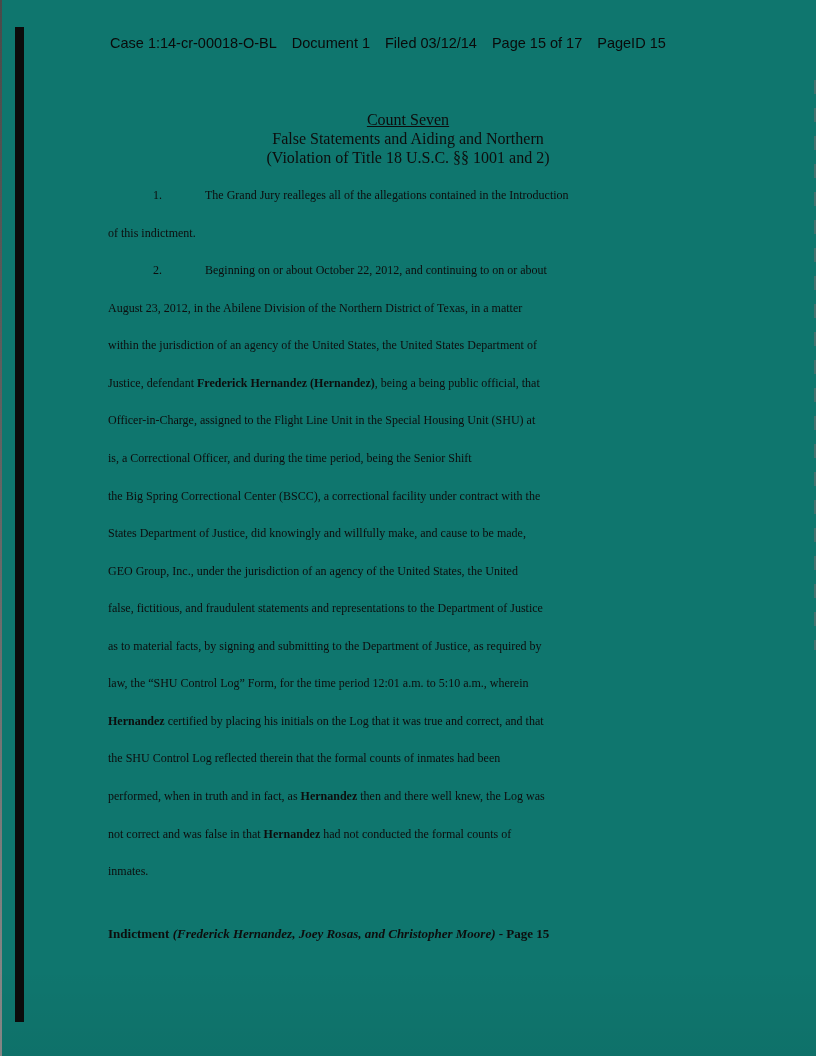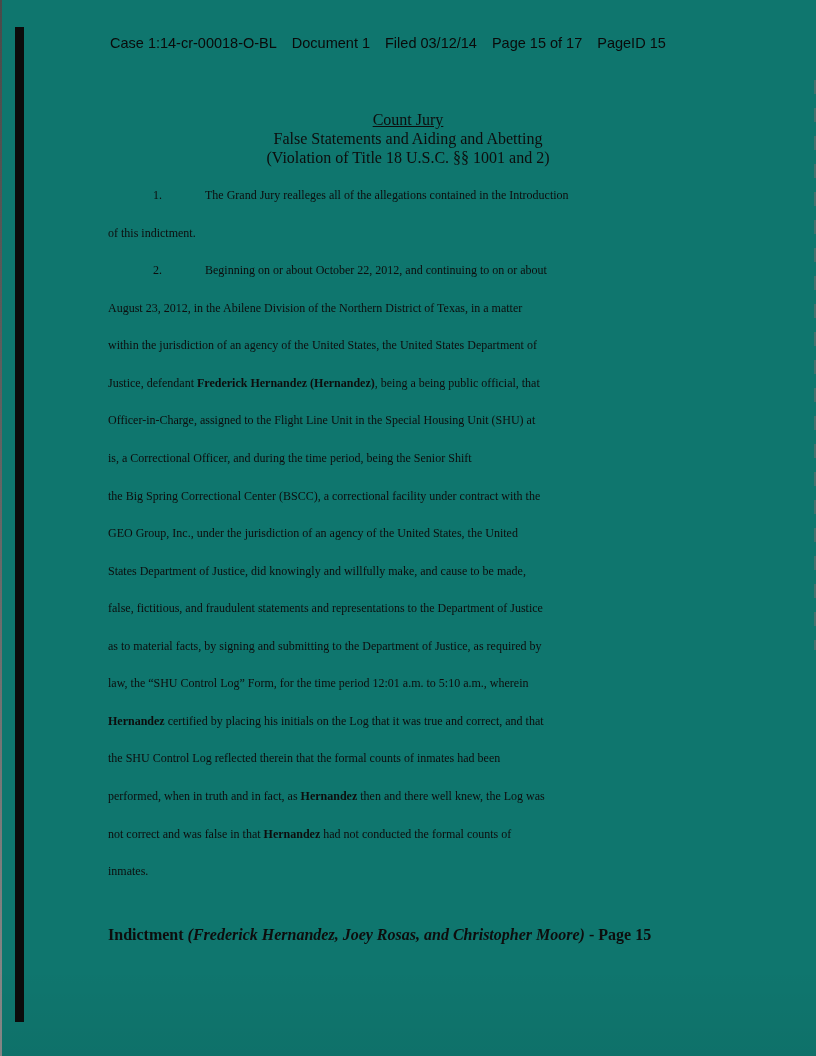--- a/index.html
+++ b/index.html
@@ -57,53 +57,53 @@
     height: 37.57px; line-height: 37.57px;
     white-space: nowrap;
   }
   .pnum { display: inline-block; margin-left: 45px; }
   .pgap { display: inline-block; width: 43px; }
   .seg-b { font-weight: bold; margin-top: 28px; }
   .seg-i { font-style: italic; }
   
   .footer {
     position: absolute; left: 108px; top: 926px;
-    font-size: 16px; font-weight: bold;
+    font-size: 13px; font-weight: bold;
     white-space: nowrap;
   }
 </style>
 </head>
 <body>
 
 <div class="page">
   <div class="scan-edge-line"></div>
   <div class="scan-bar"></div>
   <div class="scan-streak"></div>
   <div class="scan-bottom"></div>
 
   <div class="header" id="header"><span>Case 1:14-cr-00018-O-BL</span><span>Document 1</span><span>Filed 03/12/14</span><span>Page 15 of 17</span><span>PageID 15</span></div>
 
   <div class="heading">
-    <div class="u">Count Jury</div>
-    <div>False Statements and Aiding and Abetting</div>
+    <div class="u">Count Seven</div>
+    <div>False Statements and Aiding and Northern</div>
     <div>(Violation of Title 18 U.S.C. §§ 1001 and 2)</div>
   </div>
 
   <div class="bodytext" id="bodytext">
       <div class="bline"><span class="pnum">1.</span><span class="pgap"></span><span>The Grand Jury realleges all of the allegations contained in the Introduction</span></div>
       <div class="bline"><span>of this indictment.</span></div>
       <div class="bline"><span class="pnum">2.</span><span class="pgap"></span><span>Beginning on or about October 22, 2012, and continuing to on or about</span></div>
       <div class="bline"><span>August 23, 2012, in the Abilene Division of the Northern District of Texas, in a matter</span></div>
       <div class="bline"><span>within the jurisdiction of an agency of the United States, the United States Department of</span></div>
       <div class="bline"><span>Justice, defendant </span><span class="seg-b">Frederick Hernandez (Hernandez)</span><span>, being a being public official, that</span></div>
       <div class="bline"><span>Officer-in-Charge, assigned to the Flight Line Unit in the Special Housing Unit (SHU) at</span></div>
       <div class="bline"><span>is, a Correctional Officer, and during the time period, being the Senior Shift</span></div>
       <div class="bline"><span>the Big Spring Correctional Center (BSCC), a correctional facility under contract with the</span></div>
+      <div class="bline"><span>States Department of Justice, did knowingly and willfully make, and cause to be made,</span></div>
       <div class="bline"><span>GEO Group, Inc., under the jurisdiction of an agency of the United States, the United</span></div>
-      <div class="bline"><span>States Department of Justice, did knowingly and willfully make, and cause to be made,</span></div>
       <div class="bline"><span>false, fictitious, and fraudulent statements and representations to the Department of Justice</span></div>
       <div class="bline"><span>as to material facts, by signing and submitting to the Department of Justice, as required by</span></div>
       <div class="bline"><span>law, the “SHU Control Log” Form, for the time period 12:01 a.m. to 5:10 a.m., wherein</span></div>
       <div class="bline"><span class="seg-b">Hernandez</span><span> certified by placing his initials on the Log that it was true and correct, and that</span></div>
       <div class="bline"><span>the SHU Control Log reflected therein that the formal counts of inmates had been</span></div>
       <div class="bline"><span>performed, when in truth and in fact, as </span><span class="seg-b">Hernandez</span><span> then and there well knew, the Log was</span></div>
       <div class="bline"><span>not correct and was false in that </span><span class="seg-b">Hernandez</span><span> had not conducted the formal counts of</span></div>
       <div class="bline"><span>inmates.</span></div>
     </div>
 

